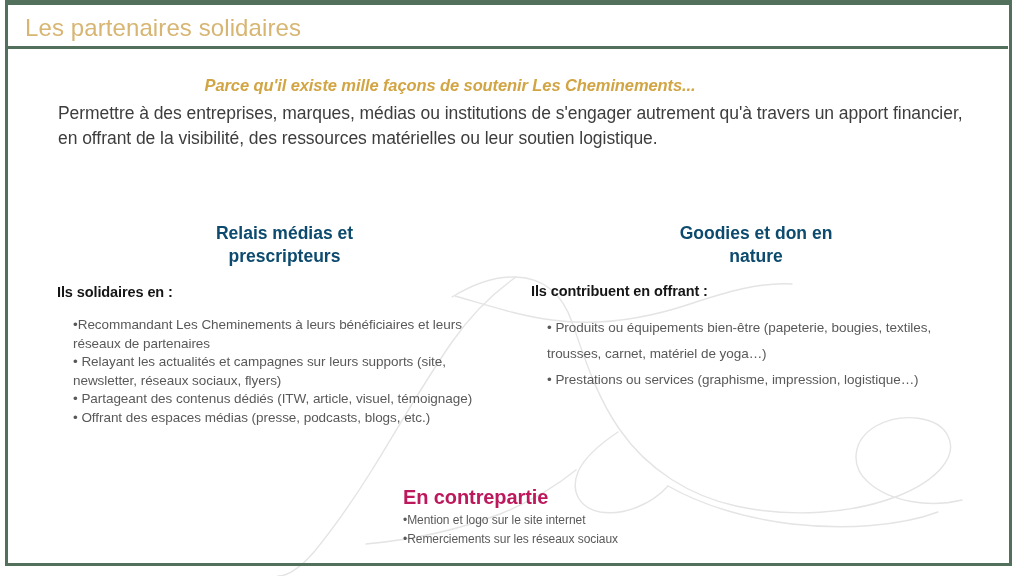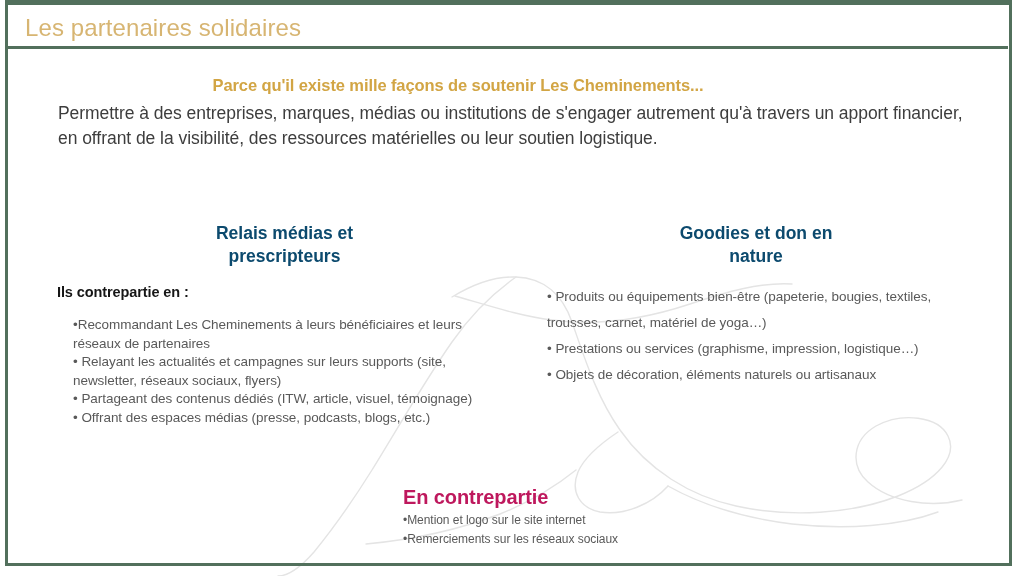--- a/index.html
+++ b/index.html
@@ -81,28 +81,29 @@
     position: absolute;
     left: 0;
     top: 0;
     width: 1024px;
     height: 576px;
     z-index: 2;
   }
 
   .subtitle {
     position: absolute;
-    left: 8px;
+    left: 0;
     top: 76px;
     width: 900px;
     text-align: center;
     font-size: 16.5px;
     font-weight: bold;
     color: #d2a544;
     letter-spacing: -0.1px;
+    font-style: italic;
   }
 
   .intro {
     position: absolute;
     left: 58px;
     top: 101px;
     width: 906px;
     font-size: 17.5px;
     line-height: 25px;
     color: #3d3d3d;
@@ -205,38 +206,38 @@
 
     <div class="subtitle">Parce qu'il existe mille façons de soutenir Les Cheminements...</div>
 
     <div class="intro">Permettre à des entreprises, marques, médias ou institutions de s'engager autrement qu'à travers un apport financier, en offrant de la visibilité, des ressources matérielles ou leur soutien logistique.</div>
 
     <div class="col col-left">
       <div class="col-heading">
         <span>Relais médias et</span><br>
         <span>prescripteurs</span>
       </div>
-      <p class="col-lead">Ils contrepartie en :</p>
+      <p class="col-lead">Ils solidaires en :</p>
       <ul class="bullets">
         <li>•Recommandant Les Cheminements à leurs bénéficiaires et leurs réseaux de partenaires</li>
         <li>• Relayant les actualités et campagnes sur leurs supports (site, newsletter, réseaux sociaux, flyers)</li>
         <li>• Partageant des contenus dédiés (ITW, article, visuel, témoignage)</li>
         <li>• Offrant des espaces médias (presse, podcasts, blogs, etc.)</li>
       </ul>
     </div>
 
     <div class="col col-right">
       <div class="col-heading">
         <span>Goodies et don en</span><br>
         <span>nature</span>
       </div>
+      <p class="col-lead">Ils contribuent en offrant :</p>
       <ul class="bullets">
         <li>• Produits ou équipements bien-être (papeterie, bougies, textiles, trousses, carnet, matériel de yoga…)</li>
         <li>• Prestations ou services (graphisme, impression, logistique…)</li>
-        <li>• Objets de décoration, éléments naturels ou artisanaux</li>
       </ul>
     </div>
 
     <div class="bottom">
       <p class="bottom-heading">En contrepartie</p>
       <ul>
         <li>•Mention et logo sur le site internet</li>
         <li>•Remerciements sur les réseaux sociaux</li>
       </ul>
     </div>

